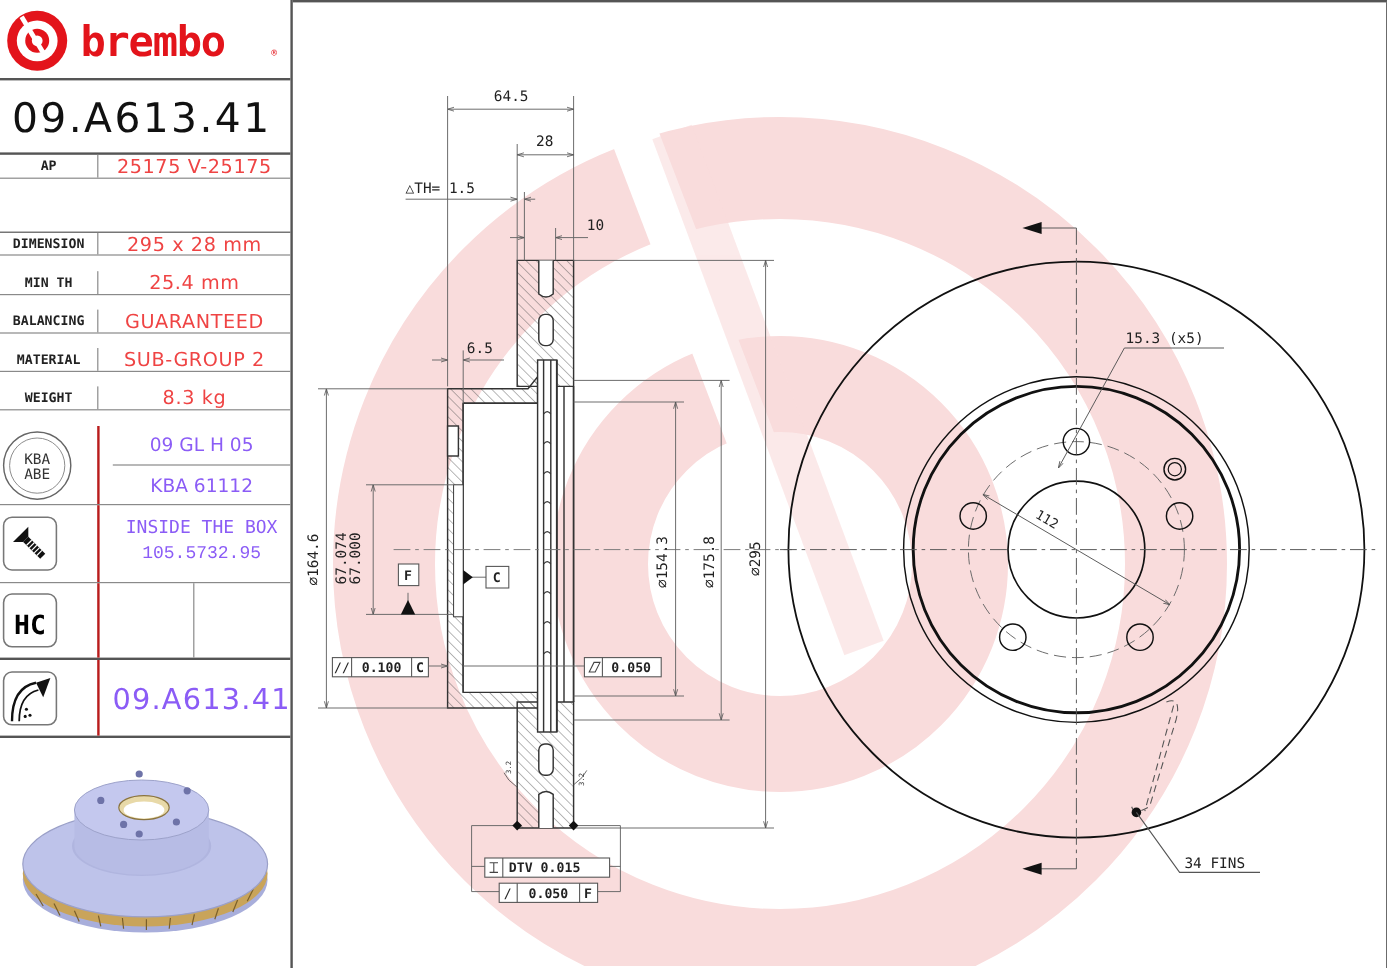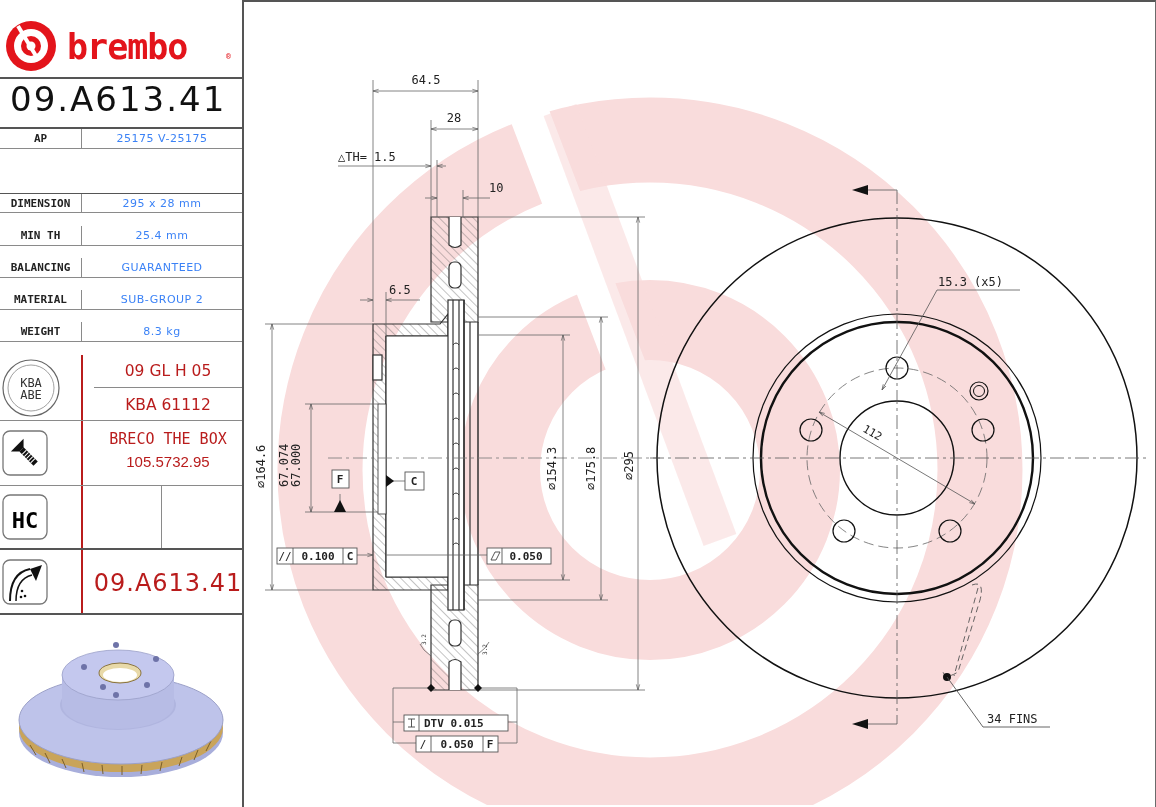--- a/index.html
+++ b/index.html
@@ -1,27 +1,27 @@
 <!DOCTYPE html>
 <html><head>
 <meta charset="utf-8">
 <style>
   html, body { margin:0; padding:0; background:#ffffff; }
   body { width:1156px; height:807px; position:relative; overflow:hidden; font-family:"DejaVu Sans Mono","Liberation Mono",monospace; }
   .frame { position:absolute; left:0; top:0; width:1154px; height:805px; border:1px solid #6b6b6b; border-top:2px solid #555; }
   .panel { position:absolute; left:0; top:0; width:242px; height:807px; border-right:2px solid #555; background:#fff; }
   .row { position:absolute; left:0; width:242px; border-bottom:1px solid #8a8a8a; box-sizing:border-box; }
-  .logo-row { top:0; height:67px; border-bottom:2px solid #555;margin-top:12px; }
+  .logo-row { top:0; height:67px; border-bottom:2px solid #555; }
   .code-row { top:67px; height:62px; border-bottom:2px solid #555; }
   .code-text { position:absolute; left:10px; top:12px; font-family:"DejaVu Sans","Liberation Sans",sans-serif; font-size:34px; letter-spacing:2px; color:#111; }
   .spec { height:20px; }
   .spec .lbl { position:absolute; left:0; top:0; width:81px; height:100%; border-right:1px solid #8a8a8a; display:flex; align-items:center; justify-content:center; font-size:11px; font-weight:bold; color:#222; }
-  .spec .val { position:absolute; left:82px; top:0; right:0; height:100%; display:flex; align-items:center; justify-content:center; font-family:"DejaVu Sans","Liberation Sans",sans-serif; font-size:11px; color:#3b82f6; letter-spacing:0.5px; }
+  .spec .val { position:absolute; left:82px; top:0; right:0; height:100%; display:flex; align-items:center; justify-content:center; font-family:"DejaVu Sans","Liberation Sans",sans-serif; font-size:16px; color:#ef4444; letter-spacing:0.5px; }
   .iconbox { position:absolute; left:0; top:0; width:81px; height:100%; border-right:2px solid #b91c1c; display:flex; align-items:center; justify-content:flex-start; }
-  .val2 { position:absolute; left:82px; right:0; display:flex; align-items:center; justify-content:center; font-family:"DejaVu Sans","Liberation Sans",sans-serif; font-size:15.5px; color:#b91c1c;margin-left:12px; }
+  .val2 { position:absolute; left:82px; right:0; display:flex; align-items:center; justify-content:center; font-family:"DejaVu Sans","Liberation Sans",sans-serif; font-size:15.5px; color:#8b5cf6;margin-left:12px; }
   .drawing { position:absolute; left:244px; top:2px; width:1002px; height:803px; }
   svg text { font-family:"DejaVu Sans Mono","Liberation Mono",monospace; }
 </style>
 </head>
 <body>
 
 <div class="frame"></div>
 
 <div class="panel">
 
@@ -91,22 +91,22 @@
           <g stroke="#fff" stroke-width="1">
             <line x1="22" y1="24" x2="28" y2="24"></line>
               <line x1="22" y1="27" x2="28" y2="27"></line>
             <line x1="22" y1="30" x2="28" y2="30"></line>
               <line x1="22" y1="33" x2="28" y2="33"></line>
             <line x1="22" y1="36" x2="28" y2="36"></line>
           </g>
         </g>
       </svg>
     </div>
-    <div class="val2" style="top:8px;height:20px;font-family:'DejaVu Sans Mono',monospace;font-size:15px;">BRECO THE BOX</div>
-    <div class="val2" style="top:30px;height:20px;font-family:Liberation Sans, sans-serif;font-size:15px;">105.5732.95</div>
+    <div class="val2" style="top:8px;height:20px;font-family:'DejaVu Sans Mono',monospace;font-size:15px;">INSIDE THE BOX</div>
+    <div class="val2" style="top:30px;height:20px;font-family:Liberation Mono, monospace;font-size:15px;">105.5732.95</div>
   </div>
 
   <div class="row" style="top:486px;height:64px;border-bottom:2px solid #555;">
     <div class="iconbox">
       <svg width="50" height="50">
         <rect x="3" y="3" width="44" height="44" rx="7" fill="none" stroke="#777" stroke-width="1.3"></rect>
         <text x="25" y="36" text-anchor="middle" font-family="'DejaVu Sans',sans-serif" font-weight="bold" font-size="22" fill="#000">HC</text>
       </svg>
     </div>
     <div style="position:absolute;left:161px;top:0;width:1px;height:100%;background:#8a8a8a;"></div>

